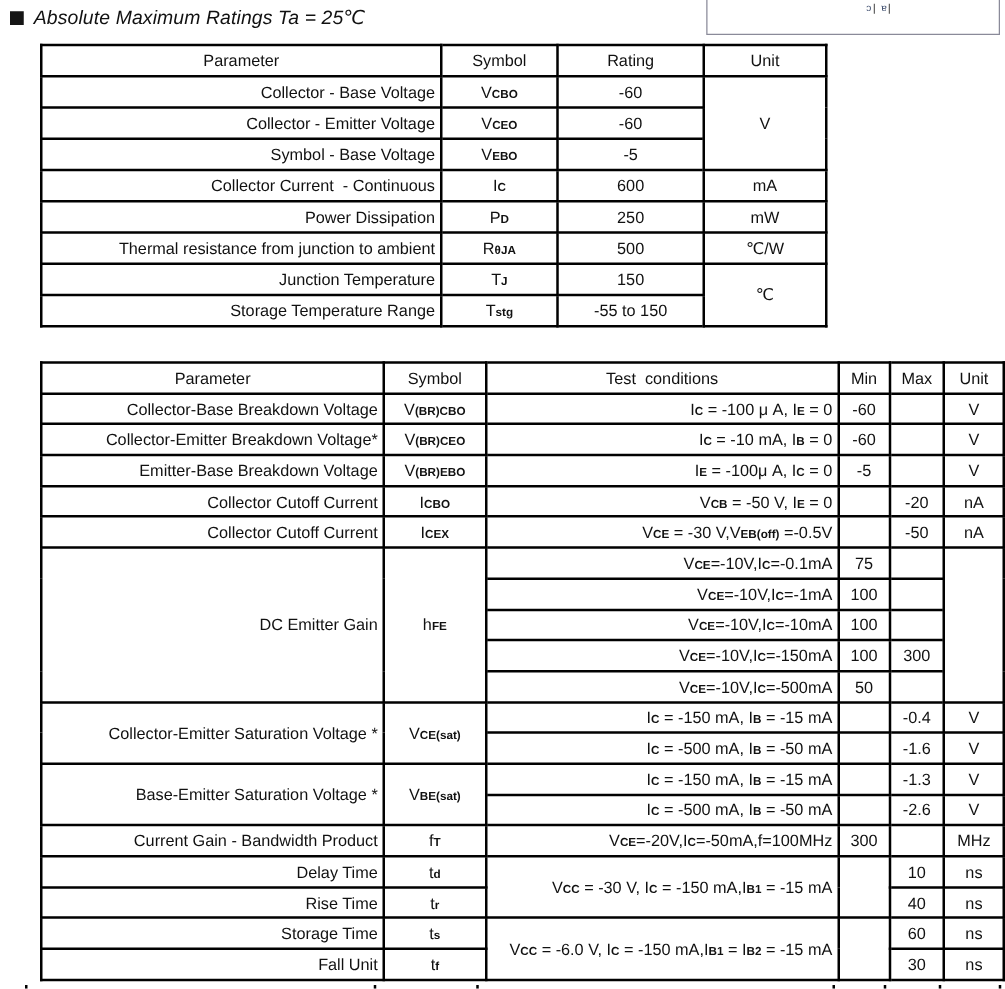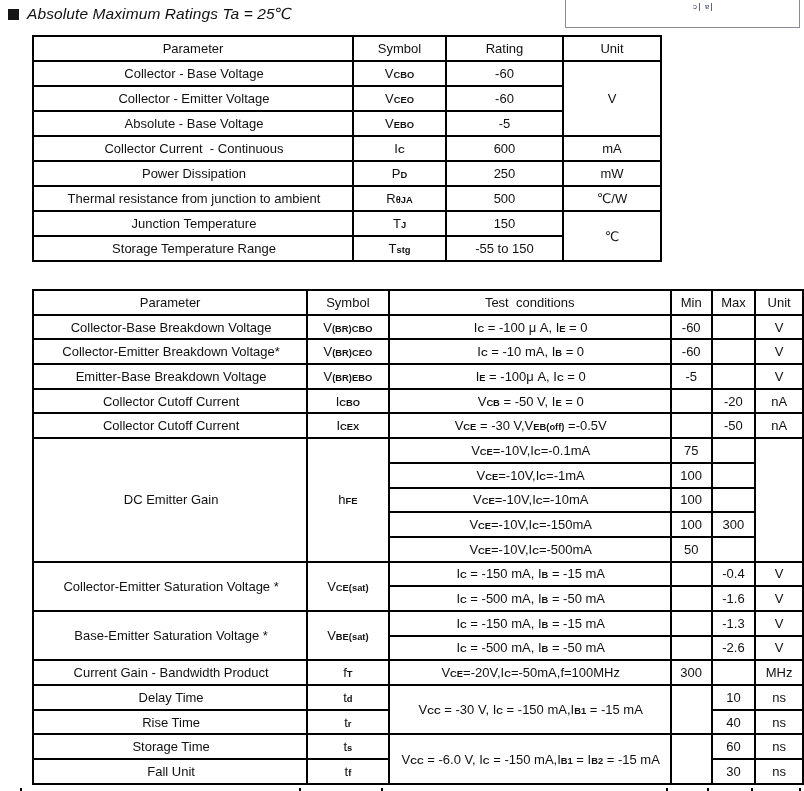--- a/index.html
+++ b/index.html
@@ -32,21 +32,21 @@
   .tbl1{top:35px;}
   .tbl2{top:289px;}
   table{border-collapse:collapse;table-layout:fixed;}
   th,td{
     border:2px solid #000;font-size:13px;font-weight:normal;
     text-align:center;vertical-align:middle;padding:0 4px;
     white-space:pre-wrap;overflow:hidden;color:#111;
   }
   .tbl1 th,.tbl1 td{height:23px;}
   .tbl2 th,.tbl2 td{height:22.7px;}
-  td.al{text-align:center;padding-left:6px;}
+  td.al{text-align:right;padding-left:6px;}
   .sm{font-size:72%;font-weight:bold;}
   
   .stubs{position:absolute;left:20px;top:787.5px;width:782px;height:4px;}
   .stub{position:absolute;top:0;width:2px;height:4px;background:#000;}
 </style>
 </head>
 <body>
 
 <div class="page">
 
@@ -80,21 +80,21 @@
             <td>V<span class="sm">CBO</span></td>
             <td>-60</td>
             <td rowspan="3">V</td>
           </tr>
           <tr>
             <td class="al">Collector - Emitter Voltage</td>
             <td>V<span class="sm">CEO</span></td>
             <td>-60</td>
           </tr>
           <tr>
-            <td class="al">Absolute - Base Voltage</td>
+            <td class="al">Symbol - Base Voltage</td>
             <td>V<span class="sm">EBO</span></td>
             <td>-5</td>
           </tr>
           <tr>
             <td class="al">Collector Current  - Continuous</td>
             <td>I<span class="sm">C</span></td>
             <td>600</td>
             <td>mA</td>
           </tr>
           <tr>

